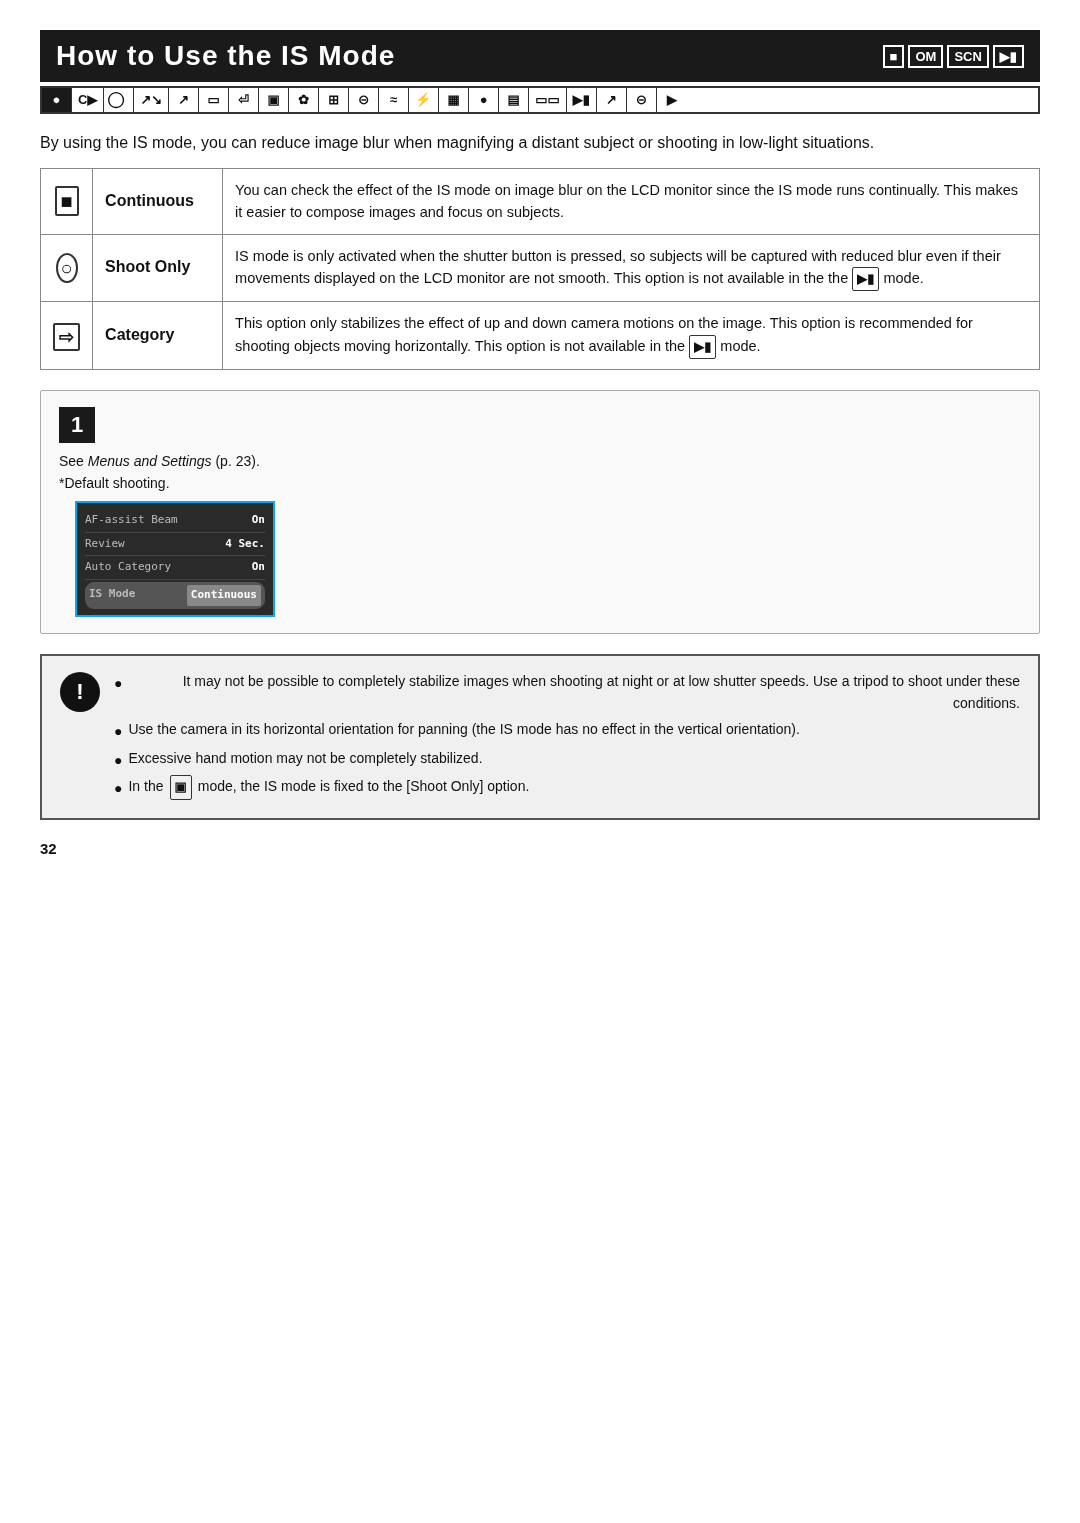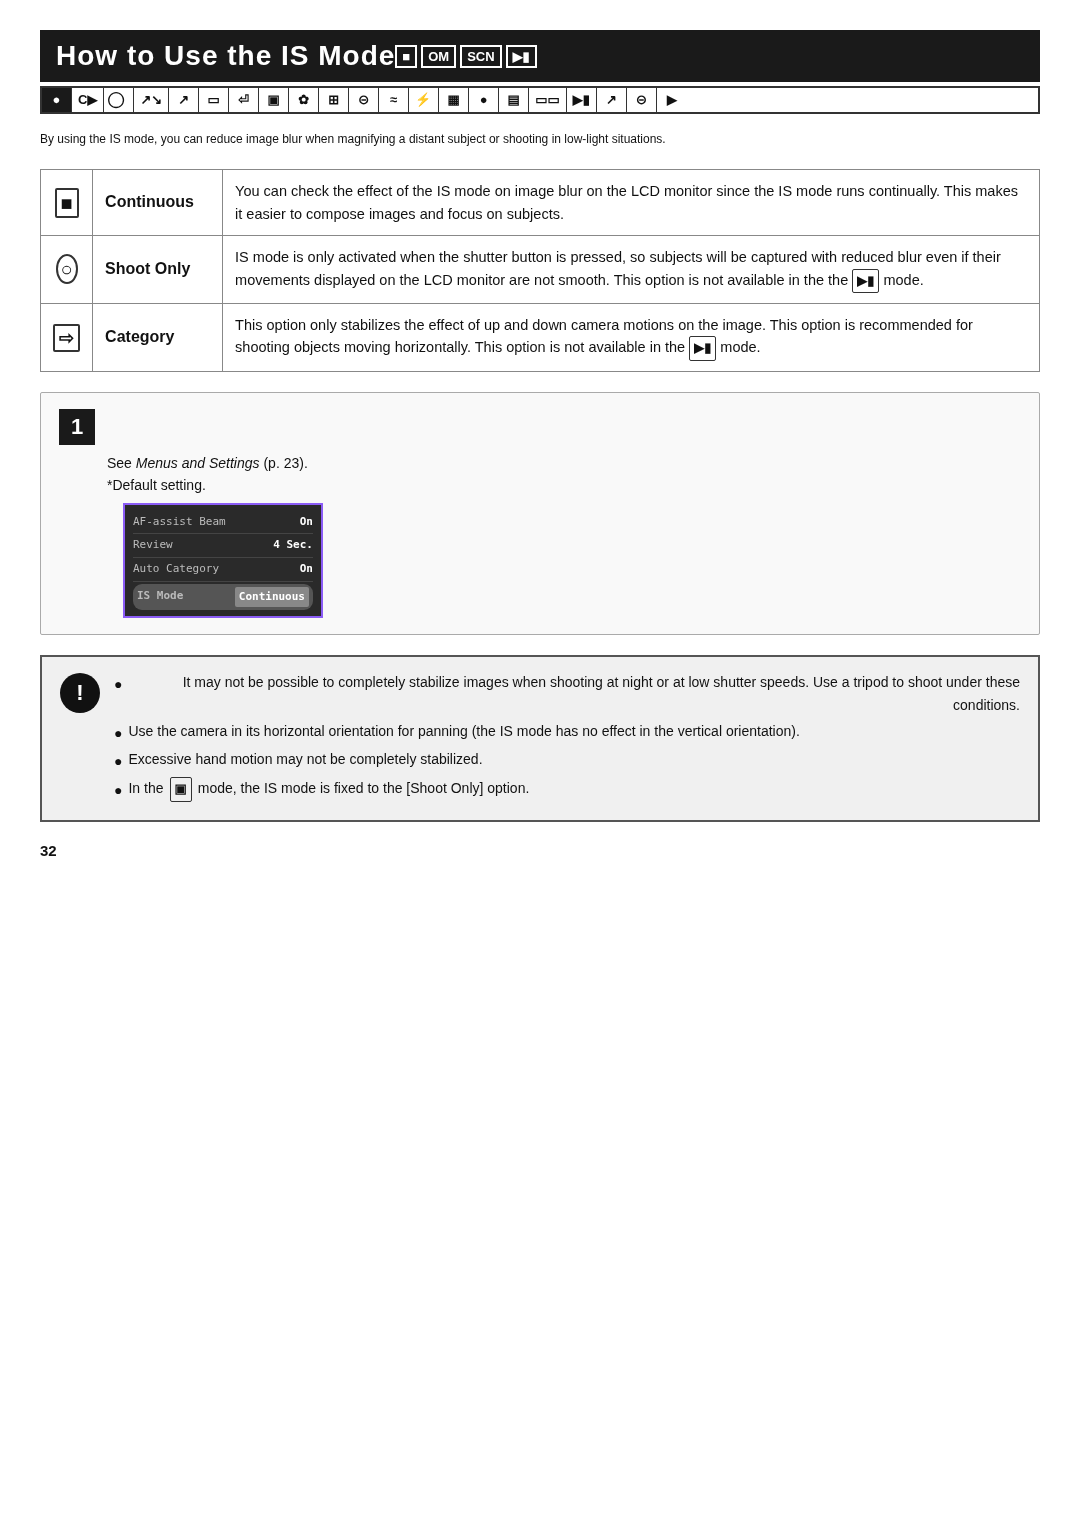--- a/index.html
+++ b/index.html
@@ -15,20 +15,21 @@
 
     
     .title-bar {
       background: #1a1a1a;
       color: #fff;
       font-size: 26px;
       font-weight: bold;
       padding: 10px 16px;
       display: flex;
       align-items: center;
+      justify-content: space-between;
       margin-bottom: 4px;
     }
     .title-bar .title-text {
       font-size: 28px;
       font-weight: 900;
       letter-spacing: 1px;
     }
     .title-bar .mode-icons {
       display: flex;
       gap: 4px;
@@ -64,23 +65,23 @@
       color: #111;
     }
     .icon-strip-item:last-child { border-right: none; }
     .icon-strip-item.active {
       background: #1a1a1a;
       color: #fff;
     }
 
     
     .intro-text {
-      font-size: 12px;
+      font-size: 16px;
       line-height: 1.6;
-      margin-bottom: 20px;
+      margin-bottom: 12px;
     }
 
     
     .is-table {
       width: 100%;
       border-collapse: collapse;
       border: 1px solid #888;
       margin-bottom: 20px;
     }
     .is-table td {
@@ -133,42 +134,41 @@
       justify-content: center;
       flex-shrink: 0;
       margin-top: 2px;
     }
     .step-title {
       font-size: 18px;
       font-weight: bold;
       line-height: 1.4;
     }
     .step-body {
-      margin-left: 48px;
     }
     .step-body .see-text {
       font-size: 14px;
       margin-bottom: 6px;
     }
     .step-body .see-text em {
       font-style: italic;
     }
     .step-body .default-text {
       font-size: 14px;
       margin-bottom: 10px;
     }
     .step-lower {
       display: flex;
       align-items: flex-start;
       gap: 16px;
     }
 
     
     .camera-screen {
-      border: 2px solid #8b5cf6;
+      border: 2px solid #0ea5e9;
       background: #2a2a2a;
       color: #e0e0e0;
       font-size: 11px;
       padding: 6px 8px;
       min-width: 200px;
       line-height: 1.7;
       font-family: monospace;
     }
     .camera-screen .screen-row {
       display: flex;
@@ -348,21 +348,21 @@
 <div class="step-section">
   <div class="step-header">
     <div class="step-number">
       <span>1</span>
     </div>
   </div>
   <div class="step-body">
     <p class="see-text">
       See <em>Menus and Settings</em> (p. 23).
     </p>
-    <p class="default-text">*Default setting.</p>
+    <p class="default-text">*Default shooting.</p>
     <div class="step-lower">
       <div></div>
       <div class="camera-screen">
         <div class="screen-row">
           <span class="screen-label">AF-assist Beam</span>
           <span class="screen-value">On</span>
         </div>
         <div class="screen-row">
           <span class="screen-label">Review</span>
           <span class="screen-value">4 Sec.</span>

